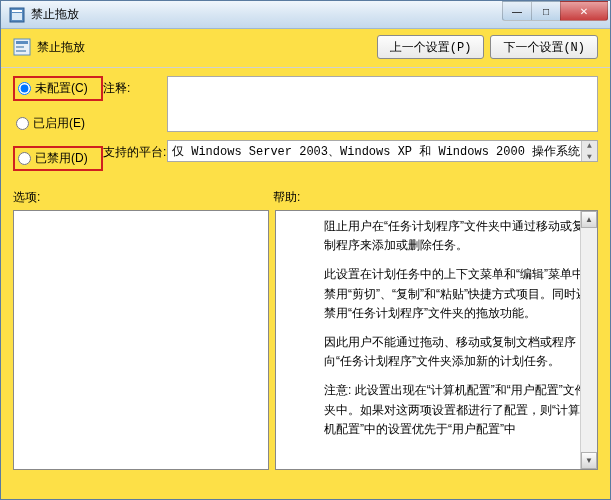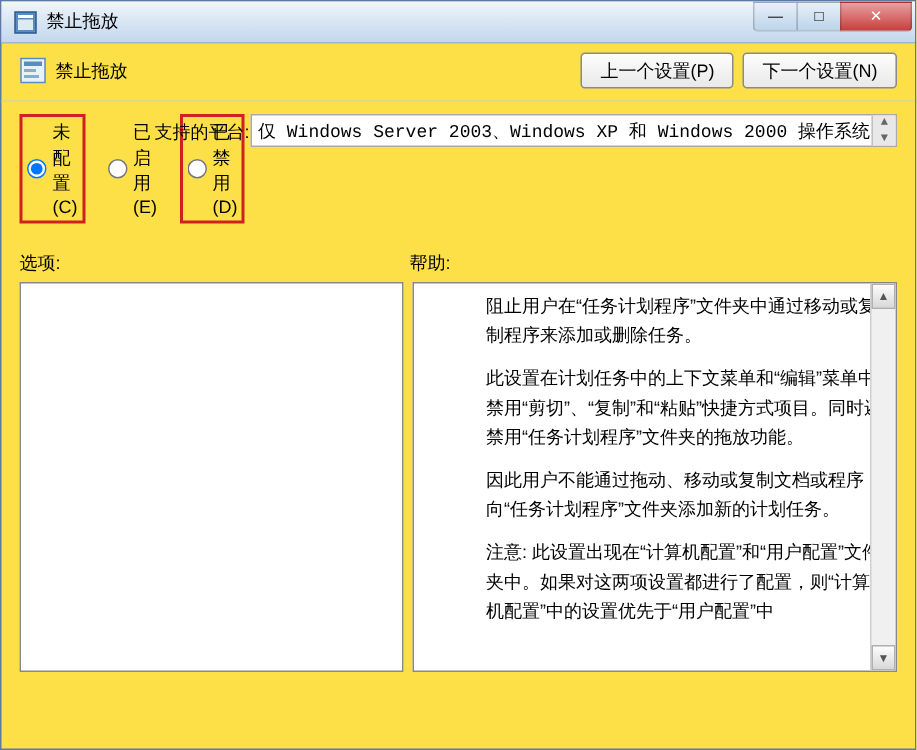--- a/index.html
+++ b/index.html
@@ -14,24 +14,24 @@
 .win-btn { width: 30px; height: 20px; border: 1px solid rgba(0,0,0,0.2); display: flex; align-items: center; justify-content: center; margin-left: -1px; font-size: 10px; }
 .win-min { background: linear-gradient(#e8f0f8,#bcd4ea); border-bottom-left-radius: 3px; }
 .win-max { background: linear-gradient(#e8f0f8,#bcd4ea); }
 .win-close { background: linear-gradient(#e8a0a0,#c84040); color: #fff; border-bottom-right-radius: 3px; width: 48px; }
 
 .client { padding: 0; }
 
 .top-row { display: flex; align-items: center; padding: 6px 12px 8px 12px; border-bottom: 1px solid #d0d0d0; }
 .top-row .sec-icon { width: 18px; height: 18px; margin-right: 6px; }
 .top-row .sec-title { flex: 1; font-size: 12px; }
-.top-btn { height: 24px; padding: 0 12px; margin-left: 6px; background: linear-gradient(#fdfdfd,#e9e9e9); border: 1px solid #8a8a8a; border-radius: 3px; font-size: 12px; cursor: pointer; }
+.top-btn { height: 24px; padding: 0 12px; margin-left: 6px; background: linear-gradient(#fdfdfd,#e9e9e9); border: 1px solid #8a8a8a; border-radius: 3px; font-size: 12px; cursor: pointer; font-family: Liberation Mono, monospace; }
 
 .config-area { display: flex; padding: 8px 12px 6px 12px; }
-.radio-col { width: 90px; display: flex; flex-direction: row; gap: 12px; }
+.radio-col { width: 90px; display: flex; flex-direction: column; gap: 12px; }
 .radio-row { display: flex; align-items: center; gap: 4px; padding: 2px 3px; }
 .radio-row input[type=radio] { margin: 0; }
 .hl { border: 2px solid #d02020; }
 
 .right-col { flex: 1; }
 .field-row { display: flex; align-items: flex-start; margin-bottom: 8px; }
 .field-label { width: 64px; padding-top: 4px; }
 .comment-box { flex: 1; height: 56px; border: 1px solid #a9a9a9; background: #fff; padding: 3px 4px; font-family: inherit; font-size: 12px; resize: none; overflow-y: scroll; }
 .platform-box { flex: 1; height: 22px; border: 1px solid #a9a9a9; background: #fff; padding: 2px 4px; display: flex; align-items: center; position: relative; font-family: Liberation Mono, monospace; }
 .platform-scroll { position: absolute; right: 0; top: 0; bottom: 0; width: 16px; background: #e8e8e8; border-left: 1px solid #c0c0c0; display: flex; flex-direction: column; justify-content: space-between; align-items: center; font-size: 8px; color: #666; }
@@ -102,20 +102,24 @@
           <input type="radio" name="state" style="">
           <span>已启用(E)</span>
         </label>
         <label class="radio-row hl">
           <input type="radio" name="state" style="">
           <span>已禁用(D)</span>
         </label>
       </div>
       <div class="right-col">
         <div class="field-row">
+          <div class="field-label">注释:</div>
+          <textarea class="comment-box" style=""></textarea>
+        </div>
+        <div class="field-row">
           <div class="field-label">支持的平台:</div>
           <div class="platform-box">
             <span>仅 Windows Server 2003、Windows XP 和 Windows 2000 操作系统</span>
             <div class="platform-scroll">
                 <span>▲</span>
                 <span>▼</span>
               </div>
           </div>
         </div>
       </div>

